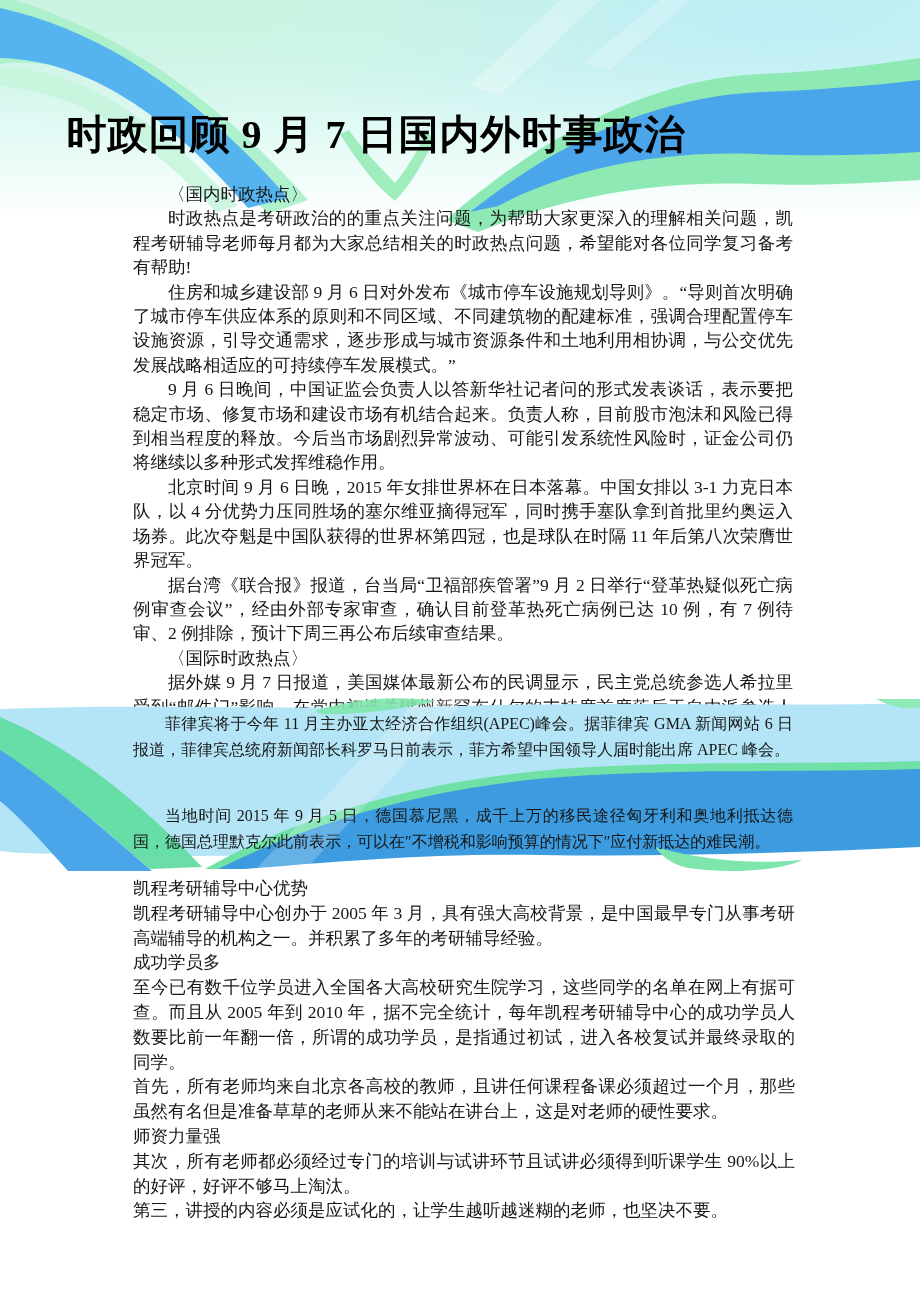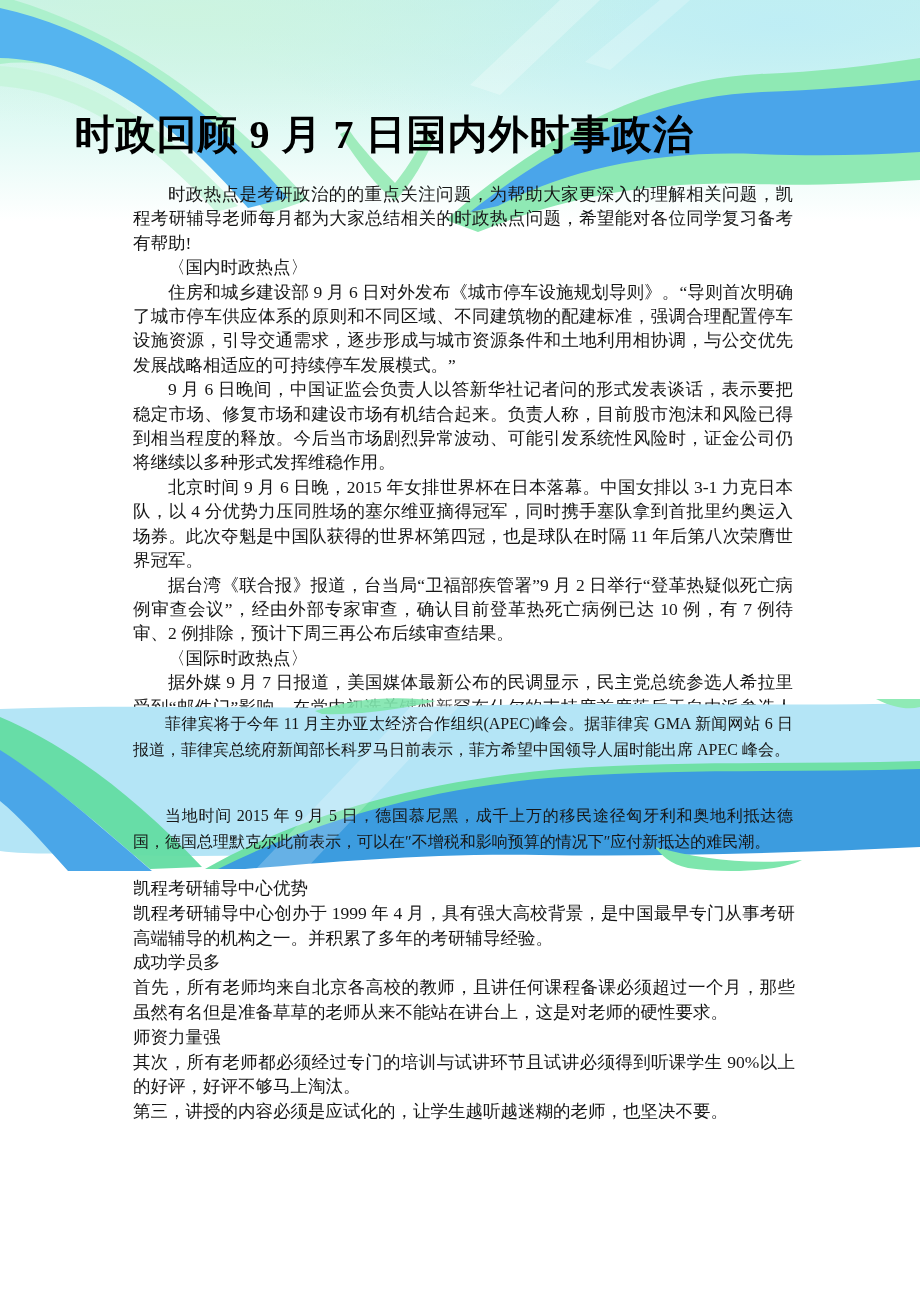--- a/index.html
+++ b/index.html
@@ -6,21 +6,21 @@
   body{
     width:920px;height:1302px;position:relative;overflow:hidden;
     background:#ffffff;
     font-family:"Liberation Serif","DejaVu Serif",serif;
     color:#161616;
   }
   .banner-art{position:absolute;top:0;left:0;width:920px;height:240px;display:block;}
   .page-title{
     position:absolute;top:107px;left:0;width:752px;
     text-align:center;font-size:40px;font-weight:bold;color:#000;
-    letter-spacing:1px;white-space:nowrap;padding-left:8px;
+    letter-spacing:1px;white-space:nowrap;
   }
   .news-block{
     position:absolute;top:182px;left:133px;width:660px;
     font-size:17.5px;line-height:24.4px;text-align:justify;
   }
   .news-block p, .band-text p, .promo-block p{margin:0;}
   .indent{text-indent:2em;}
   .gap{margin-top:20px;}
   .band-art{position:absolute;top:697px;left:0;width:920px;height:176px;display:block;}
   .band-text{
@@ -65,22 +65,22 @@
   <path d="M 446 220 C 560 120, 668 78, 760 74 C 816 72, 868 66, 920 58 L 920 180 C 858 184, 800 186, 754 184 C 640 180, 552 202, 478 232 Z" fill="#8fe9b4"></path>
   <path d="M 470 212 C 576 128, 672 96, 762 92 C 816 90, 868 86, 920 80 L 920 152 C 860 156, 806 156, 756 154 C 650 150, 562 172, 498 206 Z" fill="#4aa5ea"></path>
 
   <polygon points="560,0 600,0 500,95 470,85" fill="#ffffff" opacity="0.28"></polygon>
   <polygon points="660,0 690,0 610,70 585,62" fill="#ffffff" opacity="0.22"></polygon>
 </svg>
 
 <div class="page-title">时政回顾 9 月 7 日国内外时事政治</div>
 
 <div class="news-block">
+  <p class="indent">〈国内时政热点〉</p>
   <p class="indent">时政热点是考研政治的的重点关注问题，为帮助大家更深入的理解相关问题，凯程考研辅导老师每月都为大家总结相关的时政热点问题，希望能对各位同学复习备考有帮助!</p>
-  <p class="indent">〈国内时政热点〉</p>
   <p class="indent">住房和城乡建设部 9 月 6 日对外发布《城市停车设施规划导则》。“导则首次明确了城市停车供应体系的原则和不同区域、不同建筑物的配建标准，强调合理配置停车设施资源，引导交通需求，逐步形成与城市资源条件和土地利用相协调，与公交优先发展战略相适应的可持续停车发展模式。”</p>
   <p class="indent gap">9 月 6 日晚间，中国证监会负责人以答新华社记者问的形式发表谈话，表示要把稳定市场、修复市场和建设市场有机结合起来。负责人称，目前股市泡沫和风险已得到相当程度的释放。今后当市场剧烈异常波动、可能引发系统性风险时，证金公司仍将继续以多种形式发挥维稳作用。</p>
   <p class="indent">北京时间 9 月 6 日晚，2015 年女排世界杯在日本落幕。中国女排以 3-1 力克日本队，以 4 分优势力压同胜场的塞尔维亚摘得冠军，同时携手塞队拿到首批里约奥运入场券。此次夺魁是中国队获得的世界杯第四冠，也是球队在时隔 11 年后第八次荣膺世界冠军。</p>
   <p class="indent">据台湾《联合报》报道，台当局“卫福部疾管署”9 月 2 日举行“登革热疑似死亡病例审查会议”，经由外部专家审查，确认目前登革热死亡病例已达 10 例，有 7 例待审、2 例排除，预计下周三再公布后续审查结果。</p>
   <p class="indent">〈国际时政热点〉</p>
   <p class="indent">据外媒 9 月 7 日报道，美国媒体最新公布的民调显示，民主党总统参选人希拉里受到“邮件门”影响，在党内初选关键州新罕布什尔的支持度首度落后于自由派参选人桑德斯。</p>
 </div>
 
 <svg class="band-art" viewBox="0 0 920 176" xmlns="http://www.w3.org/2000/svg">
   <path d="M 0 12 C 150 6, 300 14, 460 9 C 620 4, 780 10, 920 6 L 920 148 C 800 154, 700 160, 560 156 C 420 152, 260 162, 120 158 C 70 156, 30 158, 0 154 Z" fill="#b4e5f6"></path>
@@ -94,19 +94,20 @@
   <path d="M 876 2 C 894 11, 908 13, 920 10 L 920 2 Z" fill="#8feab5"></path>
 </svg>
 
 <div class="band-text">
   <p class="indent">菲律宾将于今年 11 月主办亚太经济合作组织(APEC)峰会。据菲律宾 GMA 新闻网站 6 日报道，菲律宾总统府新闻部长科罗马日前表示，菲方希望中国领导人届时能出席 APEC 峰会。</p>
   <p class="indent gap">当地时间 2015 年 9 月 5 日，德国慕尼黑，成千上万的移民途径匈牙利和奥地利抵达德国，德国总理默克尔此前表示，可以在″不增税和影响预算的情况下″应付新抵达的难民潮。</p>
 </div>
 
 <div class="promo-block">
   <p>凯程考研辅导中心优势</p>
-  <p>凯程考研辅导中心创办于 1999 年 4 月，具有强大高校背景，是中国最早专门从事考研高端辅导的机构之一。并积累了多年的考研辅导经验。</p>
+  <p>凯程考研辅导中心创办于 2005 年 3 月，具有强大高校背景，是中国最早专门从事考研高端辅导的机构之一。并积累了多年的考研辅导经验。</p>
   <p>成功学员多</p>
+  <p>至今已有数千位学员进入全国各大高校研究生院学习，这些同学的名单在网上有据可查。而且从 2005 年到 2010 年，据不完全统计，每年凯程考研辅导中心的成功学员人数要比前一年翻一倍，所谓的成功学员，是指通过初试，进入各校复试并最终录取的同学。</p>
   <p>首先，所有老师均来自北京各高校的教师，且讲任何课程备课必须超过一个月，那些虽然有名但是准备草草的老师从来不能站在讲台上，这是对老师的硬性要求。</p>
   <p>师资力量强</p>
   <p>其次，所有老师都必须经过专门的培训与试讲环节且试讲必须得到听课学生 90%以上的好评，好评不够马上淘汰。</p>
   <p>第三，讲授的内容必须是应试化的，让学生越听越迷糊的老师，也坚决不要。</p>
 </div>
 
 </body></html>

